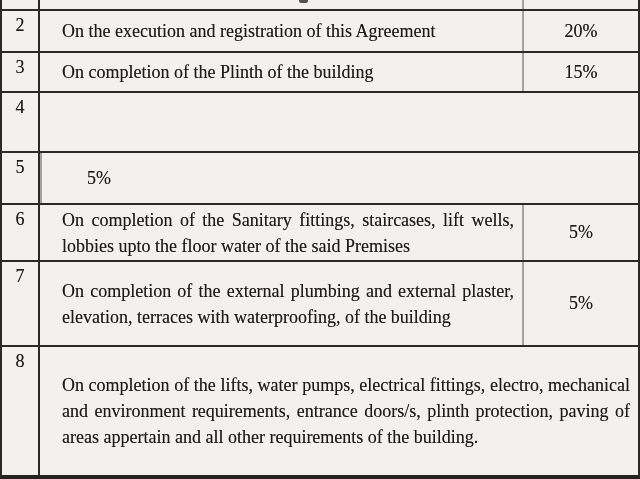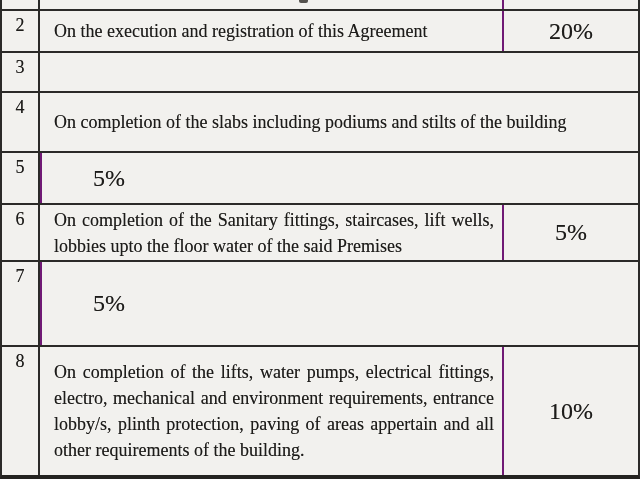--- a/index.html
+++ b/index.html
@@ -48,37 +48,37 @@
     border-right: 2px solid #2b2a28;
     text-align: center;
     padding-top: 4px;
     font-size: 18px;
     line-height: 1.15;
   }
   .desc-cell {
     flex: 1;
     display: flex;
     align-items: center;
-    padding: 2px 8px 2px 14px;
+    padding: 2px 8px 2px 22px;
     overflow: hidden;
   }
   .desc-text {
     width: 100%;
     text-align: justify;
     font-size: 18px;
     line-height: 26px;
     text-shadow: 0 0 0.4px rgba(30,28,25,0.55);
   }
   .pct-cell {
-    width: 136px;
-    border-left: 2px solid #701a75;
+    width: 116px;
+    border-left: 2px solid #a3a3a3;
     display: flex;
     align-items: center;
     justify-content: center;
-    font-size: 24px;
+    font-size: 18px;
     text-shadow: 0 0 0.4px rgba(30,28,25,0.55);
   }
   .num-cell { text-shadow: 0 0 0.4px rgba(30,28,25,0.55); }
   
   .top-remnant {
     position: absolute;
     left: 299px;
     top: 0;
     width: 9px;
     height: 3px;
@@ -100,44 +100,47 @@
       </div>
       <div class="row">
         <div class="cell num-cell">2</div>
         <div class="cell desc-cell">
           <span class="desc-text">On the execution and registration of this Agreement</span>
         </div>
         <div class="cell pct-cell">20%</div>
       </div>
       <div class="row">
         <div class="cell num-cell">3</div>
+        <div class="cell desc-cell">
+          <span class="desc-text">On completion of the Plinth of the building</span>
+        </div>
+        <div class="cell pct-cell">15%</div>
       </div>
       <div class="row">
         <div class="cell num-cell">4</div>
-        <div class="cell desc-cell">
-          <span class="desc-text">On completion of the slabs including podiums and stilts of the building</span>
-        </div>
       </div>
       <div class="row">
         <div class="cell num-cell">5</div>
         <div class="cell pct-cell">5%</div>
       </div>
       <div class="row">
         <div class="cell num-cell">6</div>
         <div class="cell desc-cell">
           <span class="desc-text">On completion of the Sanitary fittings, staircases, lift wells, lobbies upto the floor water of the said Premises</span>
         </div>
         <div class="cell pct-cell">5%</div>
       </div>
       <div class="row">
         <div class="cell num-cell">7</div>
+        <div class="cell desc-cell">
+          <span class="desc-text">On completion of the external plumbing and external plaster, elevation, terraces with waterproofing, of the building</span>
+        </div>
         <div class="cell pct-cell">5%</div>
       </div>
       <div class="row">
         <div class="cell num-cell">8</div>
         <div class="cell desc-cell">
-          <span class="desc-text">On completion of the lifts, water pumps, electrical fittings, electro, mechanical and environment requirements, entrance lobby/s, plinth protection, paving of areas appertain and all other requirements of the building.</span>
+          <span class="desc-text">On completion of the lifts, water pumps, electrical fittings, electro, mechanical and environment requirements, entrance doors/s, plinth protection, paving of areas appertain and all other requirements of the building.</span>
         </div>
-        <div class="cell pct-cell">10%</div>
       </div>
     </div>
   <div class="top-remnant"></div>
 </div>
 
 </body></html>

